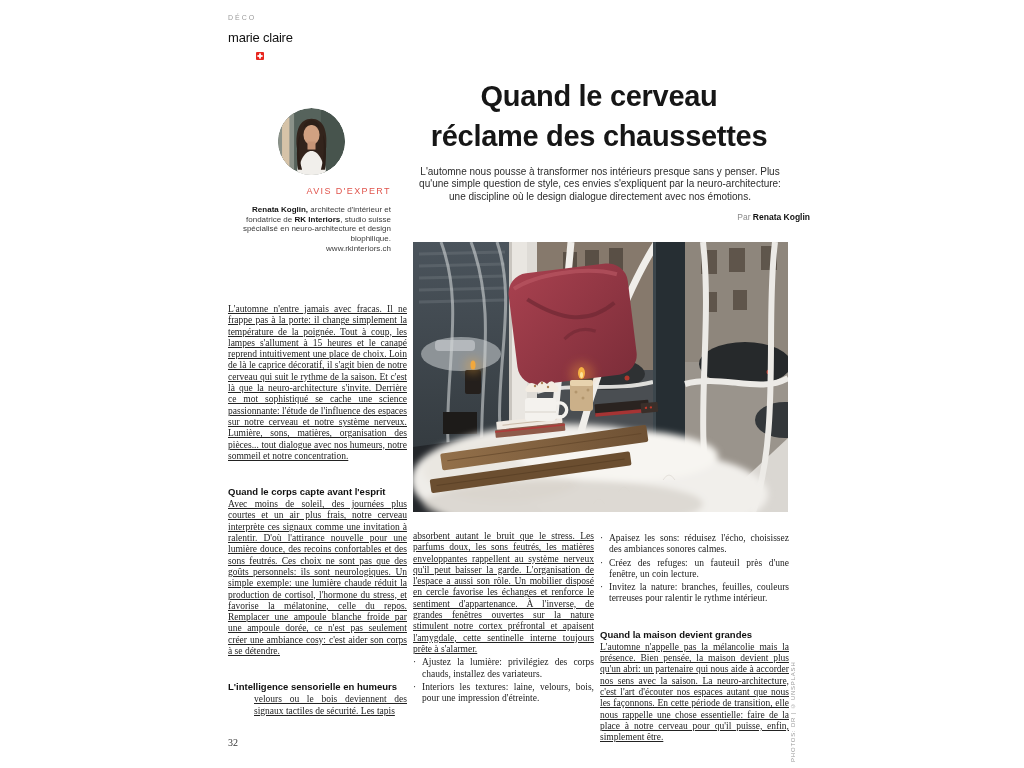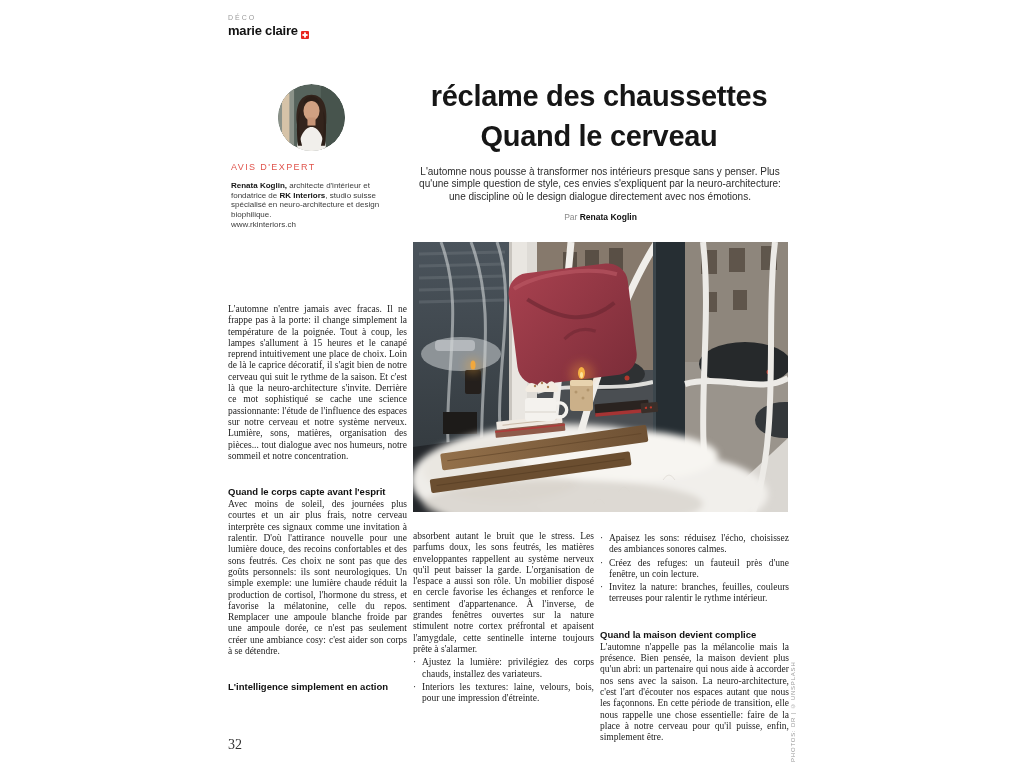--- a/index.html
+++ b/index.html
@@ -2,59 +2,59 @@
 <html lang="fr"><head>
 <meta charset="utf-8">
 <style>
   html,body{margin:0;padding:0;background:#ffffff;}
   .page{position:relative;width:1024px;height:768px;background:#ffffff;overflow:hidden;
         font-family:"Liberation Sans",sans-serif;color:#1c1c1c;}
 
   
   .masthead{position:absolute;left:228px;top:14px;}
   .masthead .section{font-size:7px;letter-spacing:2px;color:#9a9a9a;font-weight:400;}
-  .masthead .brand{font-size:13px;font-weight:700;color:#111;letter-spacing:-0.2px;margin-top:2px;display:flex;align-items:center;gap:3px;}
+  .masthead .brand{font-size:13px;font-weight:400;color:#111;letter-spacing:-0.2px;margin-top:9px;display:flex;align-items:center;gap:3px;flex-direction:column;}
   .flag{width:8px;height:8px;display:inline-block;}
 
   
-  .sidebar{position:absolute;left:231px;top:84px;width:160px;text-align:left;}
+  .sidebar{position:absolute;left:231px;top:108px;width:160px;text-align:right;}
   .portrait{width:67px;height:67px;border-radius:50%;overflow:hidden;margin:0 auto;}
   .kicker{margin-top:11px;font-size:9px;letter-spacing:1.4px;color:#e0544c;font-weight:400;}
   .bio{margin-top:9px;font-size:8px;line-height:9.7px;color:#3c3c3c;}
   .bio b{color:#151515;}
 
   
   .title{position:absolute;left:410px;top:76px;width:378px;text-align:center;
          font-size:29px;line-height:40px;font-weight:700;color:#161616;letter-spacing:-0.3px;}
   .standfirst{position:absolute;left:414px;top:166px;width:372px;text-align:center;
               font-size:10px;line-height:12.4px;color:#2c2c2c;}
-  .byline{position:absolute;left:413px;top:212px;width:375px;text-align:center;font-size:8.5px;color:#8a8a8a;}
+  .byline{position:absolute;left:435px;top:212px;width:375px;text-align:right;font-size:8.5px;color:#8a8a8a;}
   .byline b{color:#111;}
 
   
   .photo{position:absolute;left:413px;top:242px;width:375px;height:270px;overflow:hidden;background:#ddd9d4;}
   .photo svg{display:block;}
 
   
   .col{position:absolute;font-family:"Liberation Serif",serif;font-size:9.5px;line-height:11.3px;
        color:#222;text-align:justify;}
   .col1{left:228px;top:304px;width:179px;}
   .col2{left:413px;top:531px;width:181px;}
   .col3{left:600px;top:531px;width:189px;}
-  .para{margin:0 0 0 0;}
+  .para{margin:0 0 0 0;text-decoration:underline;}
   .shead{font-family:"Liberation Sans",sans-serif;font-weight:700;font-size:9.5px;line-height:11px;
          color:#111;margin:24px 0 2px 0;text-align:left;}
   .indent2{padding-left:26px;}
   ul.blist{list-style:none;margin:2px 0 0 0;padding:0;}
   ul.blist li{display:flex;gap:4px;margin:0 0 2px 0;}
   ul.blist .marker{flex:0 0 5px;color:#222;}
   ul.blist .btext{flex:1;text-align:justify;}
 
   
-  .pageno{position:absolute;left:228px;top:737px;font-family:"Liberation Serif",serif;font-size:14px;color:#333;}
+  .pageno{position:absolute;left:228px;top:737px;font-family:"Liberation Serif",serif;font-size:10px;color:#333;}
   .credit{position:absolute;left:790px;top:652px;height:110px;
           writing-mode:vertical-rl;transform:rotate(180deg);
           font-size:6px;letter-spacing:0.8px;color:#9a9a9a;white-space:nowrap;}
 </style>
 </head>
 <body>
 
 <div class="page">
 
   <div class="masthead">
@@ -96,22 +96,22 @@
       </svg>
     </div>
     <div class="kicker">AVIS D'EXPERT</div>
     <div class="bio">
       <b>Renata Koglin,</b><span> architecte d'intérieur et fondatrice de </span><b>RK Interiors</b><span>, studio suisse spécialisé en neuro-architecture et design biophilique.</span><br>
       <span>www.rkinteriors.ch</span>
     </div>
   </div>
 
   <div class="title">
+    <div>Quand le cerveau</div>
     <div>réclame des chaussettes</div>
-    <div>Quand le cerveau</div>
   </div>
   <div class="standfirst">L'automne nous pousse à transformer nos intérieurs presque sans y penser. Plus qu'une simple question de style, ces envies s'expliquent par la neuro-architecture: une discipline où le design dialogue directement avec nos émotions.</div>
   <div class="byline">
     <span>Par </span><b>Renata Koglin</b>
   </div>
 
   <div class="photo">
     <svg width="375" height="270" viewBox="0 0 375 270">
       <defs>
         <linearGradient id="glassL" x1="0" y1="0" x2="0" y2="1">
@@ -274,21 +274,22 @@
         <circle cx="233" cy="168" r="1.2" fill="#c0392b"></circle>
           <circle cx="238" cy="168" r="1.2" fill="#c0392b"></circle>
       </g>
     </svg>
   </div>
 
   <div class="col col1">
     <p class="para">L'automne n'entre jamais avec fracas. Il ne frappe pas à la porte: il change simplement la température de la poignée. Tout à coup, les lampes s'allument à 15 heures et le canapé reprend intuitivement une place de choix. Loin de là le caprice décoratif, il s'agit bien de notre cerveau qui suit le rythme de la saison. Et c'est là que la neuro-architecture s'invite. Derrière ce mot sophistiqué se cache une science passionnante: l'étude de l'influence des espaces sur notre cerveau et notre système nerveux. Lumière, sons, matières, organisation des pièces... tout dialogue avec nos humeurs, notre sommeil et notre concentration.</p>
     <div class="shead">Quand le corps capte avant l'esprit</div>
     <p class="para">Avec moins de soleil, des journées plus courtes et un air plus frais, notre cerveau interprète ces signaux comme une invitation à ralentir. D'où l'attirance nouvelle pour une lumière douce, des recoins confortables et des sons feutrés. Ces choix ne sont pas que des goûts personnels: ils sont neurologiques. Un simple exemple: une lumière chaude réduit la production de cortisol, l'hormone du stress, et favorise la mélatonine, celle du repos. Remplacer une ampoule blanche froide par une ampoule dorée, ce n'est pas seulement créer une ambiance cosy: c'est aider son corps à se détendre.</p>
-    <div class="shead">L'intelligence simplement en action</div>
+    <div class="shead">L'intelligence sensorielle en humeurs</div>
+    <p class="para indent2">velours ou le bois deviennent des signaux tactiles de sécurité. Les tapis</p>
   </div>
 
   <div class="col col2">
     <p class="para">absorbent autant le bruit que le stress. Les parfums doux, les sons feutrés, les matières enveloppantes rappellent au système nerveux qu'il peut baisser la garde. L'organisation de l'espace a aussi son rôle. Un mobilier disposé en cercle favorise les échanges et renforce le sentiment d'appartenance. À l'inverse, de grandes fenêtres ouvertes sur la nature stimulent notre cortex préfrontal et apaisent l'amygdale, cette sentinelle interne toujours prête à s'alarmer.</p>
     <ul class="blist">
       <li>
           <span class="marker">·</span>
           <span class="btext">Ajustez la lumière: privilégiez des corps chauds, installez des variateurs.</span>
         </li>
       <li>
@@ -306,20 +307,20 @@
         </li>
       <li>
           <span class="marker">·</span>
           <span class="btext">Créez des refuges: un fauteuil près d'une fenêtre, un coin lecture.</span>
         </li>
       <li>
           <span class="marker">·</span>
           <span class="btext">Invitez la nature: branches, feuilles, couleurs terreuses pour ralentir le rythme intérieur.</span>
         </li>
     </ul>
-    <div class="shead">Quand la maison devient complice</div>
+    <div class="shead">Quand la maison devient grandes</div>
     <p class="para">L'automne n'appelle pas la mélancolie mais la présence. Bien pensée, la maison devient plus qu'un abri: un partenaire qui nous aide à accorder nos sens avec la saison. La neuro-architecture, c'est l'art d'écouter nos espaces autant que nous les façonnons. En cette période de transition, elle nous rappelle une chose essentielle: faire de la place à notre cerveau pour qu'il puisse, enfin, simplement être.</p>
   </div>
 
   <div class="pageno">32</div>
   <div class="credit">PHOTOS: DR | © UNSPLASH</div>
 
 </div>
 
 </body></html>

